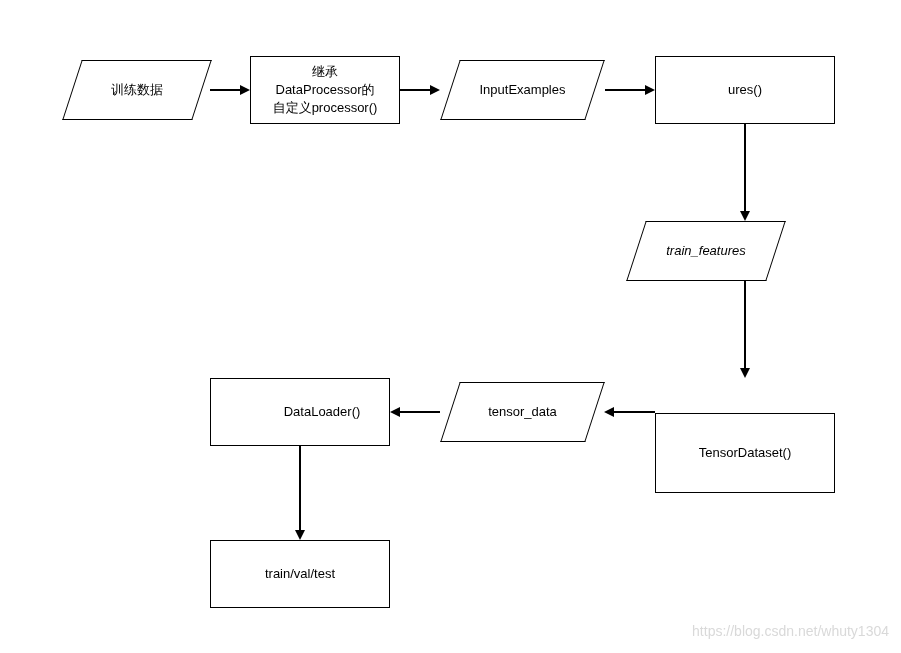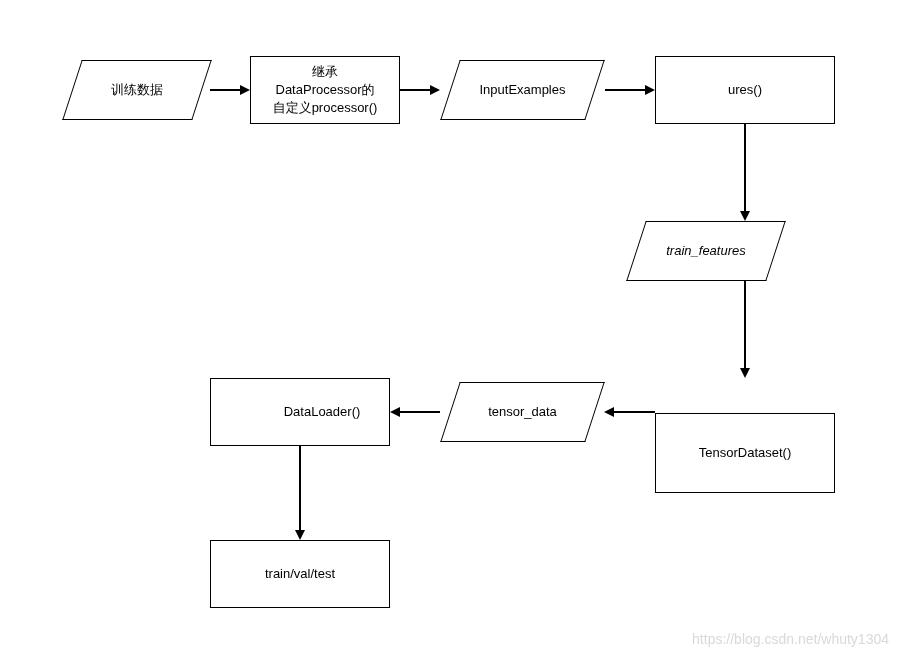--- a/index.html
+++ b/index.html
@@ -155,13 +155,13 @@
 
 <div class="arrow-line" style="left:614px; top:411px; width:41px; height:2px;"></div>
 <div class="arrow-head-left" style="left:604px; top:407px;"></div>
 
 <div class="arrow-line" style="left:400px; top:411px; width:40px; height:2px;"></div>
 <div class="arrow-head-left" style="left:390px; top:407px;"></div>
 
 <div class="arrow-line" style="left:299px; top:446px; width:2px; height:84px;"></div>
 <div class="arrow-head-down" style="left:295px; top:530px;"></div>
 
-<div class="watermark" style="right:12px; bottom:6px;margin-top:28px;">https://blog.csdn.net/whuty1304</div>
+<div class="watermark" style="right:12px; bottom:14px;margin-top:28px;">https://blog.csdn.net/whuty1304</div>
 
 </body></html>

